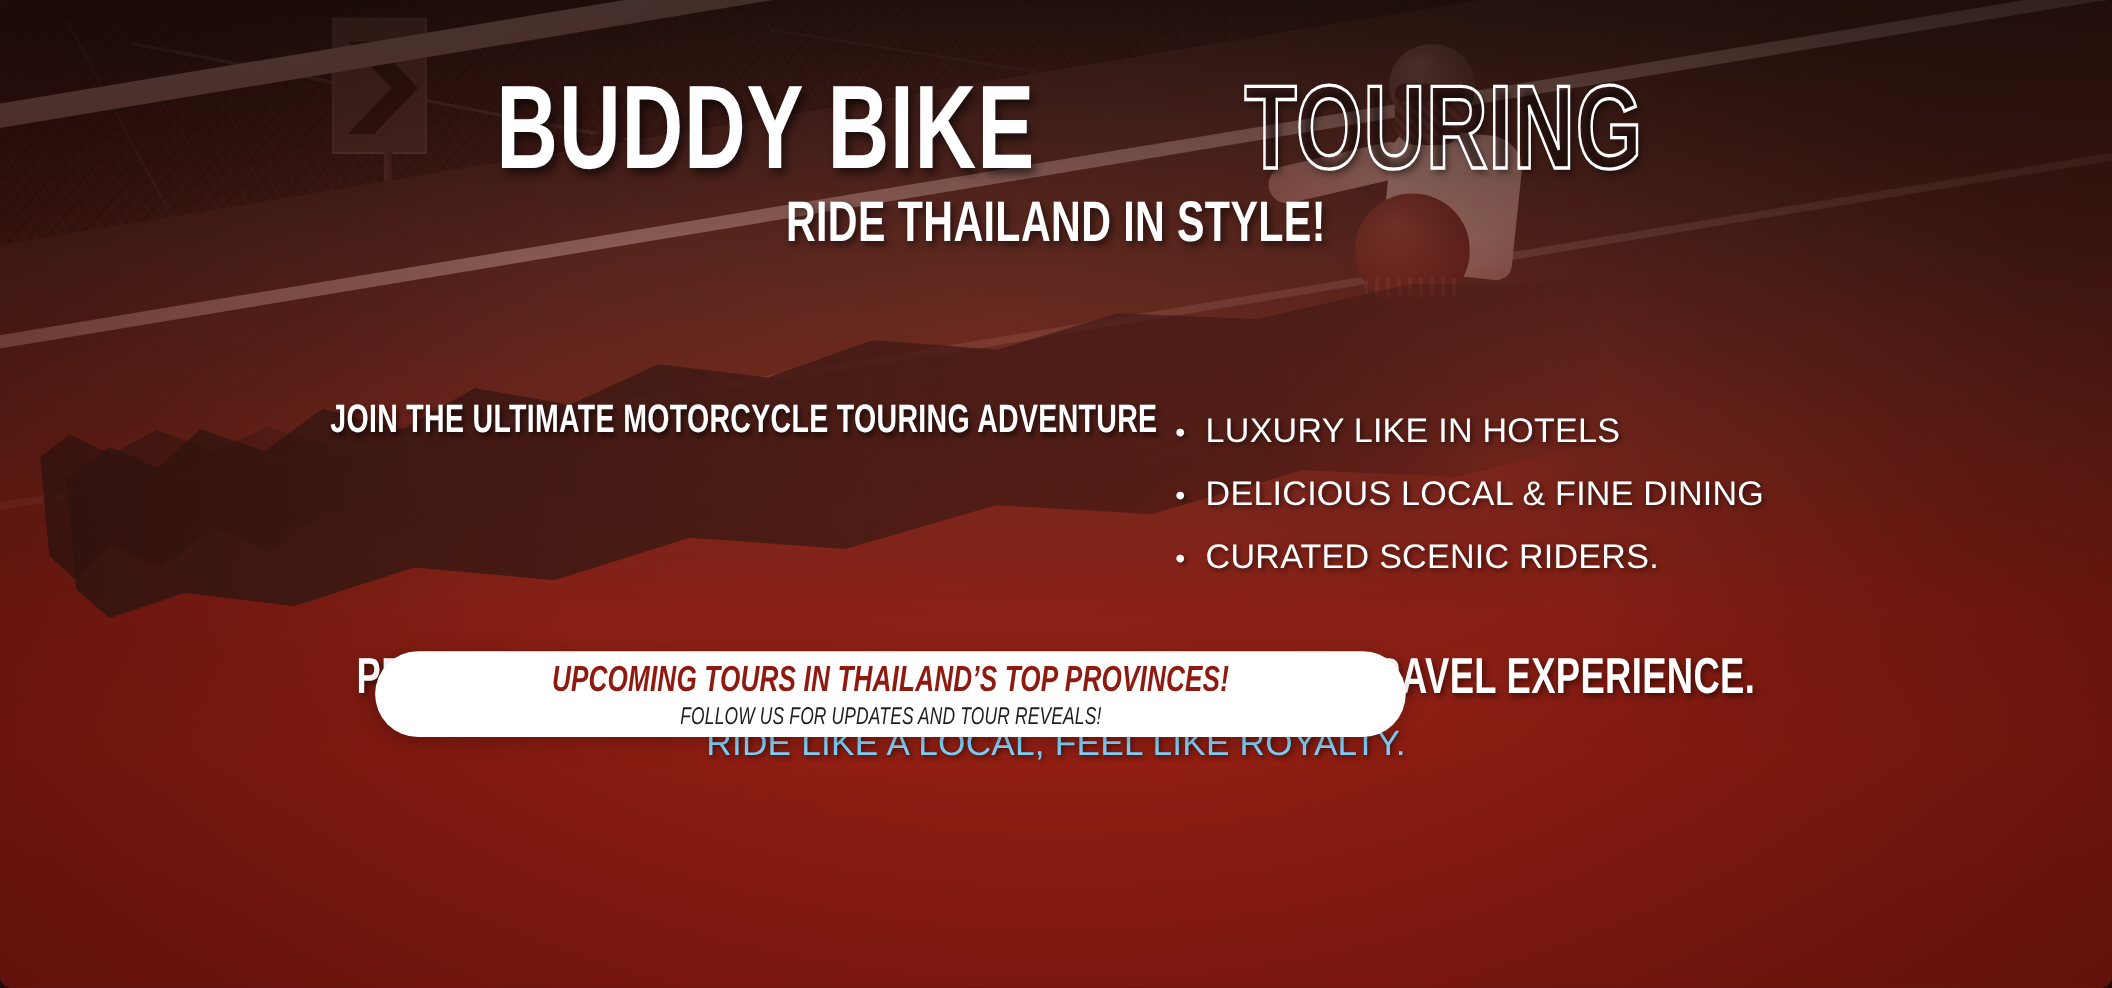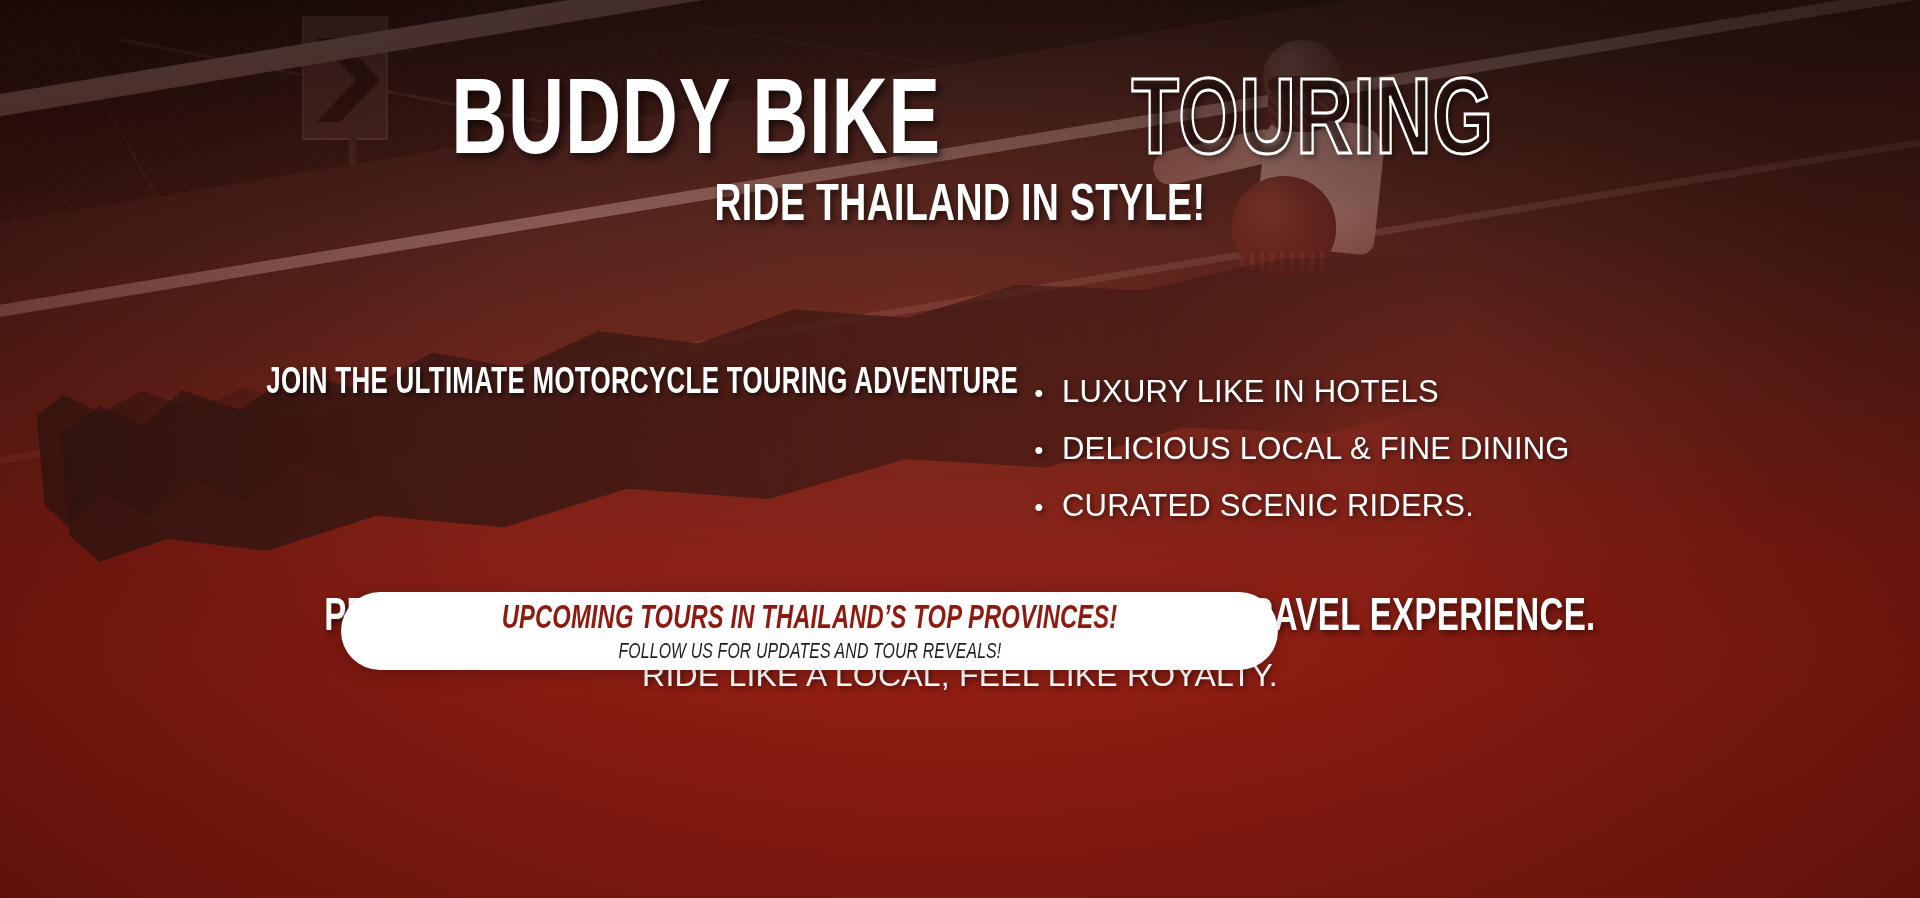--- a/index.html
+++ b/index.html
@@ -217,21 +217,21 @@
   .subhead-inner{
     display:inline-block;
     font-size:52px;line-height:56px;font-weight:700;color:#fff;
     letter-spacing:.5px;
     text-shadow:4px 4px 8px rgba(0,0,0,.55);
   }
 
   
   .mid{
     position:absolute;top:360px;left:0;width:100%;
-    display:flex;align-items:flex-start;
+    display:flex;align-items:flex-start;padding-left:34px;
   }
   .mid-left{
     width:1000px;padding-left:120px;text-align:center;
   }
   .ml-1{
     display:inline-block;font-size:36px;line-height:42px;font-weight:700;color:#fff;
     letter-spacing:.4px;text-shadow:3px 3px 6px rgba(0,0,0,.6);
   }
   .ml-2{
     display:inline-block;font-size:52px;line-height:62px;font-weight:700;color:#fff;
@@ -250,21 +250,21 @@
     width:46px;flex:0 0 46px;text-align:center;font-size:26px;color:#fff;
   }
 
   
   .lower{position:absolute;top:588px;left:0;width:100%;text-align:center;}
   .lw-1{
     display:inline-block;font-size:46px;line-height:52px;font-weight:700;color:#fff;
     letter-spacing:.4px;text-shadow:3px 3px 7px rgba(0,0,0,.55);
   }
   .lw-2{
-    font-size:32px;line-height:42px;color:#ffffff;font-weight:400;letter-spacing:.2px;
+    font-size:32px;line-height:42px;color:#7dd3fc;font-weight:400;letter-spacing:.2px;
     margin-top:14px;text-shadow:2px 2px 5px rgba(0,0,0,.5);
   }
 
   
   .cta{
     position:absolute;left:341px;top:592px;width:937px;height:78px;
     background:#ffffff;border-radius:39px;
     display:flex;flex-direction:column;align-items:center;justify-content:center;
     box-shadow:0 4px 18px rgba(0,0,0,.22);
     cursor:pointer;
@@ -273,21 +273,21 @@
     display:inline-block;font-size:33px;line-height:36px;font-weight:700;
     letter-spacing:.2px;
   }
   .cta-2{
     font-size:22px;line-height:26px;font-weight:400;letter-spacing:.2px;margin-top:3px;
   }
 </style>
 </head>
 <body>
 
-<div class="banner" style="background-color: rgb(140, 27, 17);">
+<div class="banner" style="background-color: rgb(140, 27, 17); border-radius: 11px;">
 
   <div class="photo">
 
     <div class="foliage"></div>
 
     <div class="wire" style="left:120px;top:38px;width:640px;height:3px;transform:rotate(11deg);"></div>
     <div class="wire" style="left:60px;top:16px;width:300px;height:2px;transform:rotate(62deg);opacity:.5;"></div>
     <div class="wire" style="left:700px;top:26px;width:420px;height:2px;transform:rotate(9deg);opacity:.45;"></div>
 
     <div class="road-sign">

